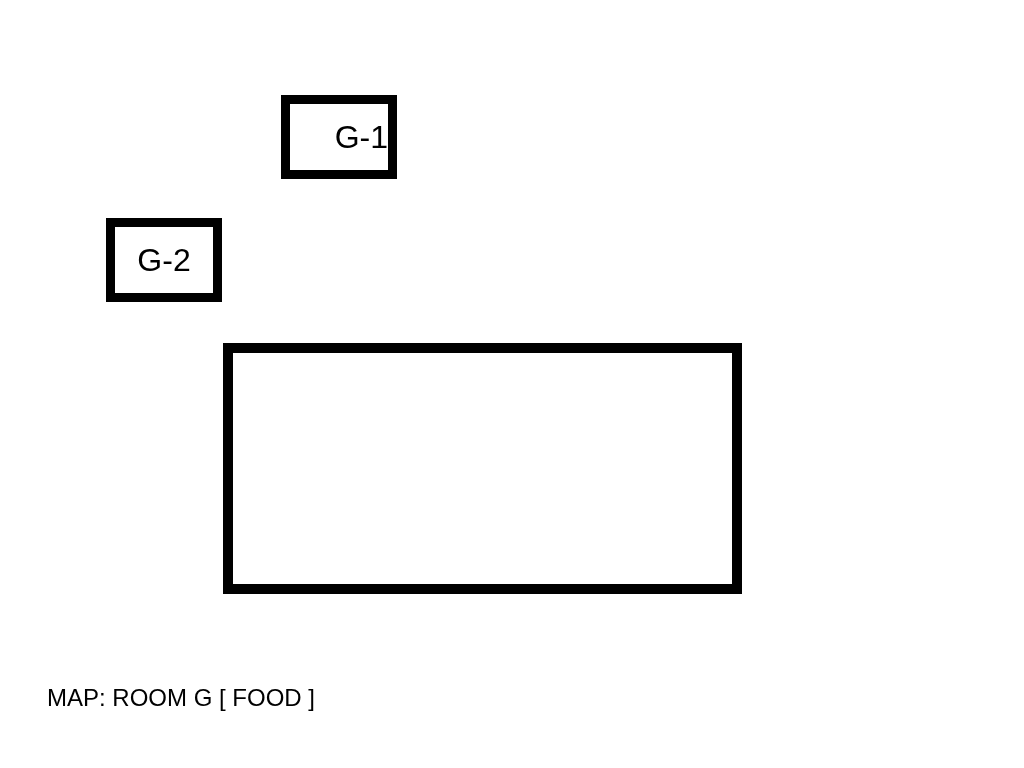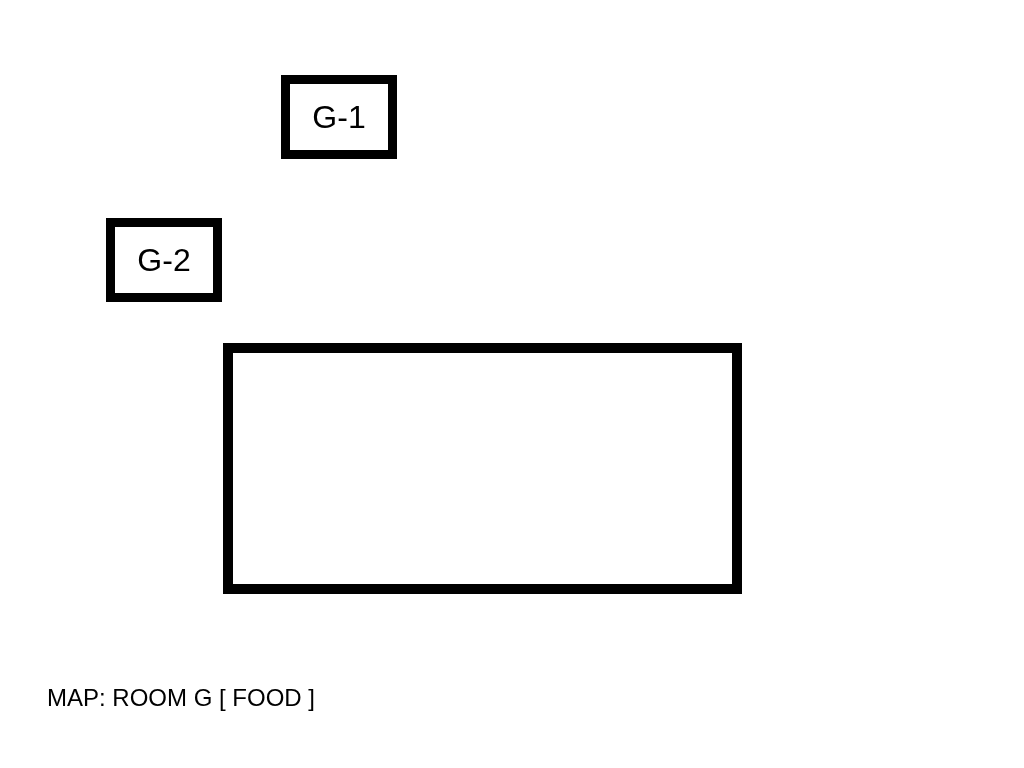--- a/index.html
+++ b/index.html
@@ -1,18 +1,18 @@
 <!DOCTYPE html>
 <html><head>
   <meta charset="utf-8">
   <style>
     html, body { margin:0; padding:0; }
     body { width:1024px; height:768px; background:#ffffff; position:relative; overflow:hidden; font-family:"Liberation Sans", sans-serif; color:#000; }
     .box { position:absolute; box-sizing:border-box; border:9px solid #000; background:#fff; display:flex; align-items:center; justify-content:center; font-size:32px; }
-    #g1 { left:281px; top:75px; width:116px; height:84px; }
+    #g1 { left:281px; top:95px; width:116px; height:84px;justify-content:flex-end; }
     #g2 { left:106px; top:218px; width:116px; height:84px;align-items:center; }
     #big { position:absolute; box-sizing:border-box; left:223px; top:343px; width:519px; height:251px; border:10px solid #000; background:#fff; }
     #caption { position:absolute; left:47px; top:684px; font-size:24px; white-space:pre; }
   </style>
 </head>
 <body>
 
 <div id="g1" class="box">
   <span>G-1</span>
 </div>

